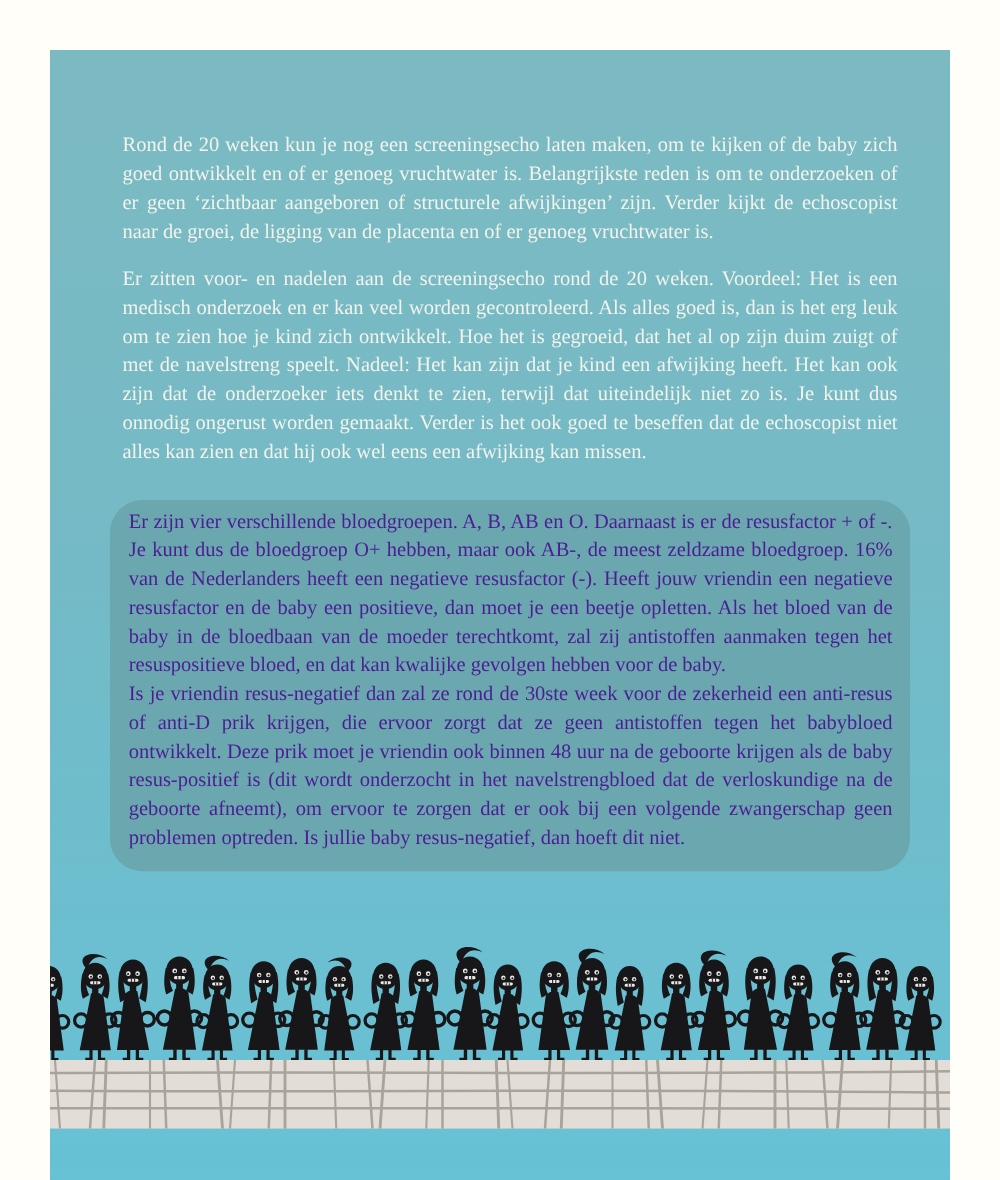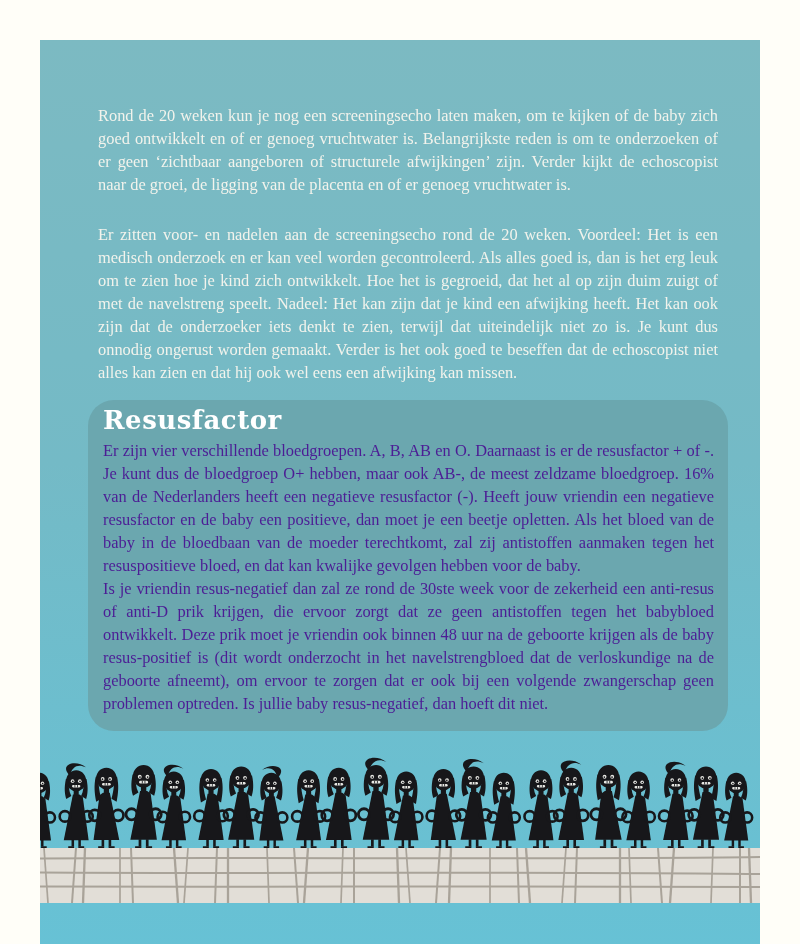--- a/index.html
+++ b/index.html
@@ -10,21 +10,21 @@
   }
   .spread {
     position:absolute; left:40px; top:40px; width:720px; height:936px;
     background:linear-gradient(180deg,#7cbac2 0%,#74bac6 45%,#6bbfd0 78%,#66c2d6 100%);
   }
   .body-text {
     position:absolute; left:58px; top:64px; width:620px;
     color:#f2f3ec; font-size:16.4px; line-height:23px; text-align:justify;
   }
   .body-text p { margin:0; }
-  .body-text p + p { margin-top:27px; }
+  .body-text p + p { margin-top:15px; }
   .resus-box {
     position:absolute; left:48px; top:360px; width:640px; box-sizing:border-box;
     background:#6ba7af; border-radius:26px;
     padding:5px 14px 16px 15px;
   }
   .resus-box h2 {
     margin:0 0 4px 0; color:#ffffff;
     font-family:"DejaVu Serif", serif; font-weight:bold;
     font-size:26px; letter-spacing:0.5px; line-height:30px;
   }
@@ -40,21 +40,20 @@
 
 <div class="page">
   <div class="spread">
 
     <div class="body-text">
       <p>Rond de 20 weken kun je nog een screeningsecho laten maken, om te kijken of de baby zich goed ontwikkelt en of er genoeg vruchtwater is. Belangrijkste reden is om te onderzoeken of er geen ‘zichtbaar aangeboren of structurele afwijkingen’ zijn. Verder kijkt de echoscopist naar de groei, de ligging van de placenta en of er genoeg vruchtwater is.</p>
       <p>Er zitten voor- en nadelen aan de screeningsecho rond de 20 weken. Voordeel: Het is een medisch onderzoek en er kan veel worden gecontroleerd. Als alles goed is, dan is het erg leuk om te zien hoe je kind zich ontwikkelt. Hoe het is gegroeid, dat het al op zijn duim zuigt of met de navelstreng speelt. Nadeel: Het kan zijn dat je kind een afwijking heeft. Het kan ook zijn dat de onderzoeker iets denkt te zien, terwijl dat uiteindelijk niet zo is. Je kunt dus onnodig ongerust worden gemaakt. Verder is het ook goed te beseffen dat de echoscopist niet alles kan zien en dat hij ook wel eens een afwijking kan missen.</p>
     </div>
 
     <div class="resus-box">
-      <h2>Resusfactor</h2>
       <p>Er zijn vier verschillende bloedgroepen. A, B, AB en O. Daarnaast is er de resusfactor + of -. Je kunt dus de bloedgroep O+ hebben, maar ook AB-, de meest zeldzame bloedgroep. 16% van de Nederlanders heeft een negatieve resusfactor (-). Heeft jouw vriendin een negatieve resusfactor en de baby een positieve, dan moet je een beetje opletten. Als het bloed van de baby in de bloedbaan van de moeder terechtkomt, zal zij antistoffen aanmaken tegen het resuspositieve bloed, en dat kan kwalijke gevolgen hebben voor de baby.</p>
       <p>Is je vriendin resus-negatief dan zal ze rond de 30ste week voor de zekerheid een anti-resus of anti-D prik krijgen, die ervoor zorgt dat ze geen antistoffen tegen het babybloed ontwikkelt. Deze prik moet je vriendin ook binnen 48 uur na de geboorte krijgen als de baby resus-positief is (dit wordt onderzocht in het navelstrengbloed dat de verloskundige na de geboorte afneemt), om ervoor te zorgen dat er ook bij een volgende zwangerschap geen problemen optreden. Is jullie baby resus-negatief, dan hoeft dit niet.</p>
     </div>
 
     <div class="figures-strip">
       <svg id="figures-svg" width="720" height="96" viewBox="0 0 720 96">
           <g transform="translate(-1,92) scale(0.94,0.940)">
             <path fill="#17171a" d="M-3.4,-55 L3.4,-55 L6.8,-52.5 L12.8,-8 L-12.8,-8 Z"></path>
             <path fill="#17171a" d="M-4.8,-8.5 h2.6 v7 h-2.6 Z M2.2,-8.5 h2.6 v7 h-2.6 Z"></path>
             <path fill="#17171a" d="M-8.2,-1.8 h6 v1.8 h-6 Z M2.2,-1.8 h6 v1.8 h-6 Z"></path>

